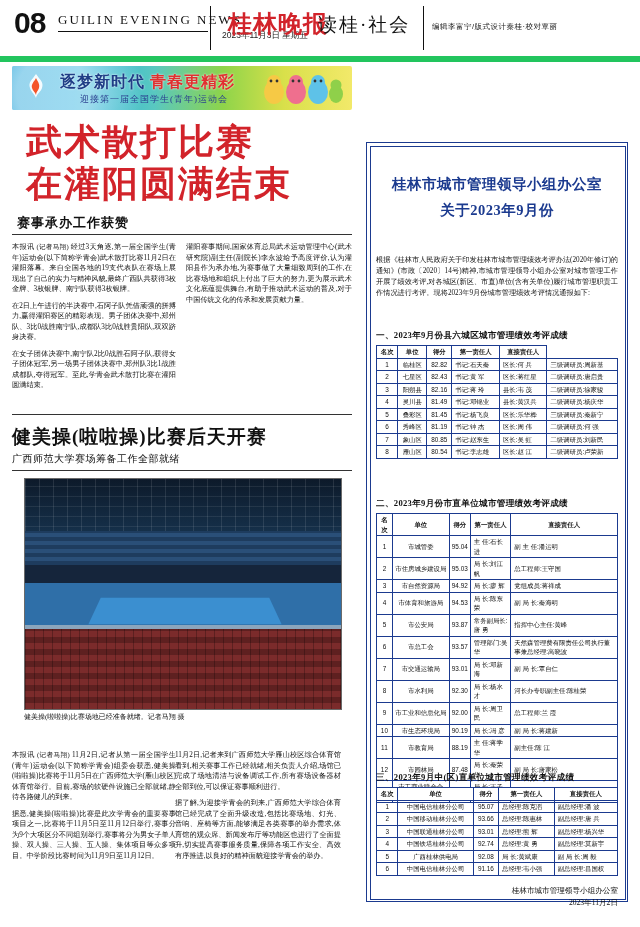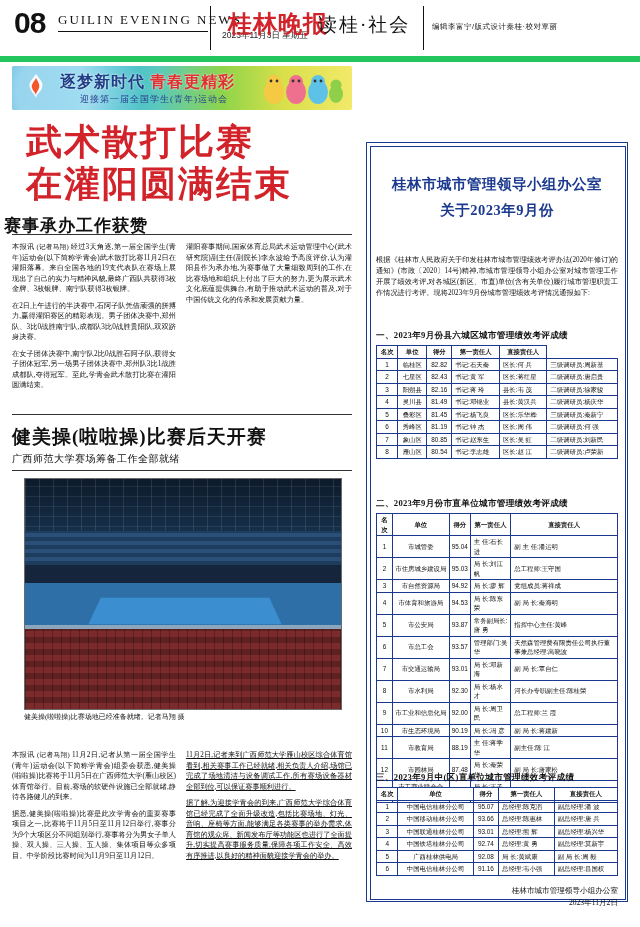--- a/index.html
+++ b/index.html
@@ -69,21 +69,21 @@
     position:absolute;left:10px;top:6px;width:28px;height:32px;
   }
 
   
   .headline{
     position:absolute;left:10px;top:120px;width:350px;
     font-size:36px;line-height:42px;font-weight:bold;color:#d2232a;
     font-family:"DejaVu Serif",serif;letter-spacing:2px;margin-left:16px;
   }
   .subhead{
-    position:absolute;left:4px;top:214px;font-size:17px;font-weight:bold;letter-spacing:1px;
+    position:absolute;left:17px;top:214px;font-size:13px;font-weight:bold;letter-spacing:1px;
   }
   .hr-thin{position:absolute;left:12px;width:340px;border-top:1px solid #333;}
 
   
   .col{
     position:absolute;font-size:7.2px;line-height:10.5px;text-align:justify;
     font-family:"Liberation Serif",serif;color:#111;
   }
   .lead{font-weight:normal;margin-top:12px;}
   .dateline{font-size:6.6px;}
@@ -240,21 +240,21 @@
   <div class="photo-caption">健美操(啦啦操)比赛场地已经准备就绪。记者马翔 摄</div>
 
   <div class="col" style="left:12px;top:750px;width:164px;">
     <p style="margin:0 0 6px 0;">
       <span class="lead">本报讯</span>
       <span class="dateline">(记者马翔)</span>
       <span>11月2日,记者从第一届全国学生(青年)运动会(以下简称学青会)组委会获悉,健美操(啦啦操)比赛将于11月5日在广西师范大学(雁山校区)体育馆举行。目前,赛场的软硬件设施已全部就绪,静待各路健儿的到来。</span>
     </p>
     <p style="margin:0;">据悉,健美操(啦啦操)比赛是此次学青会的重要赛事项目之一,比赛将于11月5日至11月12日举行,赛事分为9个大项区分不同组别举行,赛事将分为男女子单人操、双人操、三人操、五人操、集体项目等众多项目。中学阶段比赛时间为11月9日至11月12日。</p>
   </div>
-  <div class="col" style="left:186px;top:750px;width:166px;text-decoration:underline;">
+  <div class="col" style="left:175px;top:750px;width:166px;">
     <p style="margin:0 0 6px 0;">11月2日,记者来到广西师范大学雁山校区综合体育馆看到,相关赛事工作已经就绪,相关负责人介绍,场馆已完成了场地清洁与设备调试工作,所有赛场设备器材全部到位,可以保证赛事顺利进行。</p>
     <p style="margin:0;">据了解,为迎接学青会的到来,广西师范大学综合体育馆已经完成了全面升级改造,包括比赛场地、灯光、音响、座椅等方面,能够满足各类赛事的举办需求,体育馆的观众席、新闻发布厅等功能区也进行了全面提升,切实提高赛事服务质量,保障各项工作安全、高效有序推进,以良好的精神面貌迎接学青会的举办。</p>
   </div>
 
   <div class="rpanel">
     <div class="rpanel-inner"></div>
   </div>
 
   <div class="rtitle rt1">桂林市城市管理领导小组办公室</div>
   <div class="rtitle rt2">关于2023年9月份</div>

